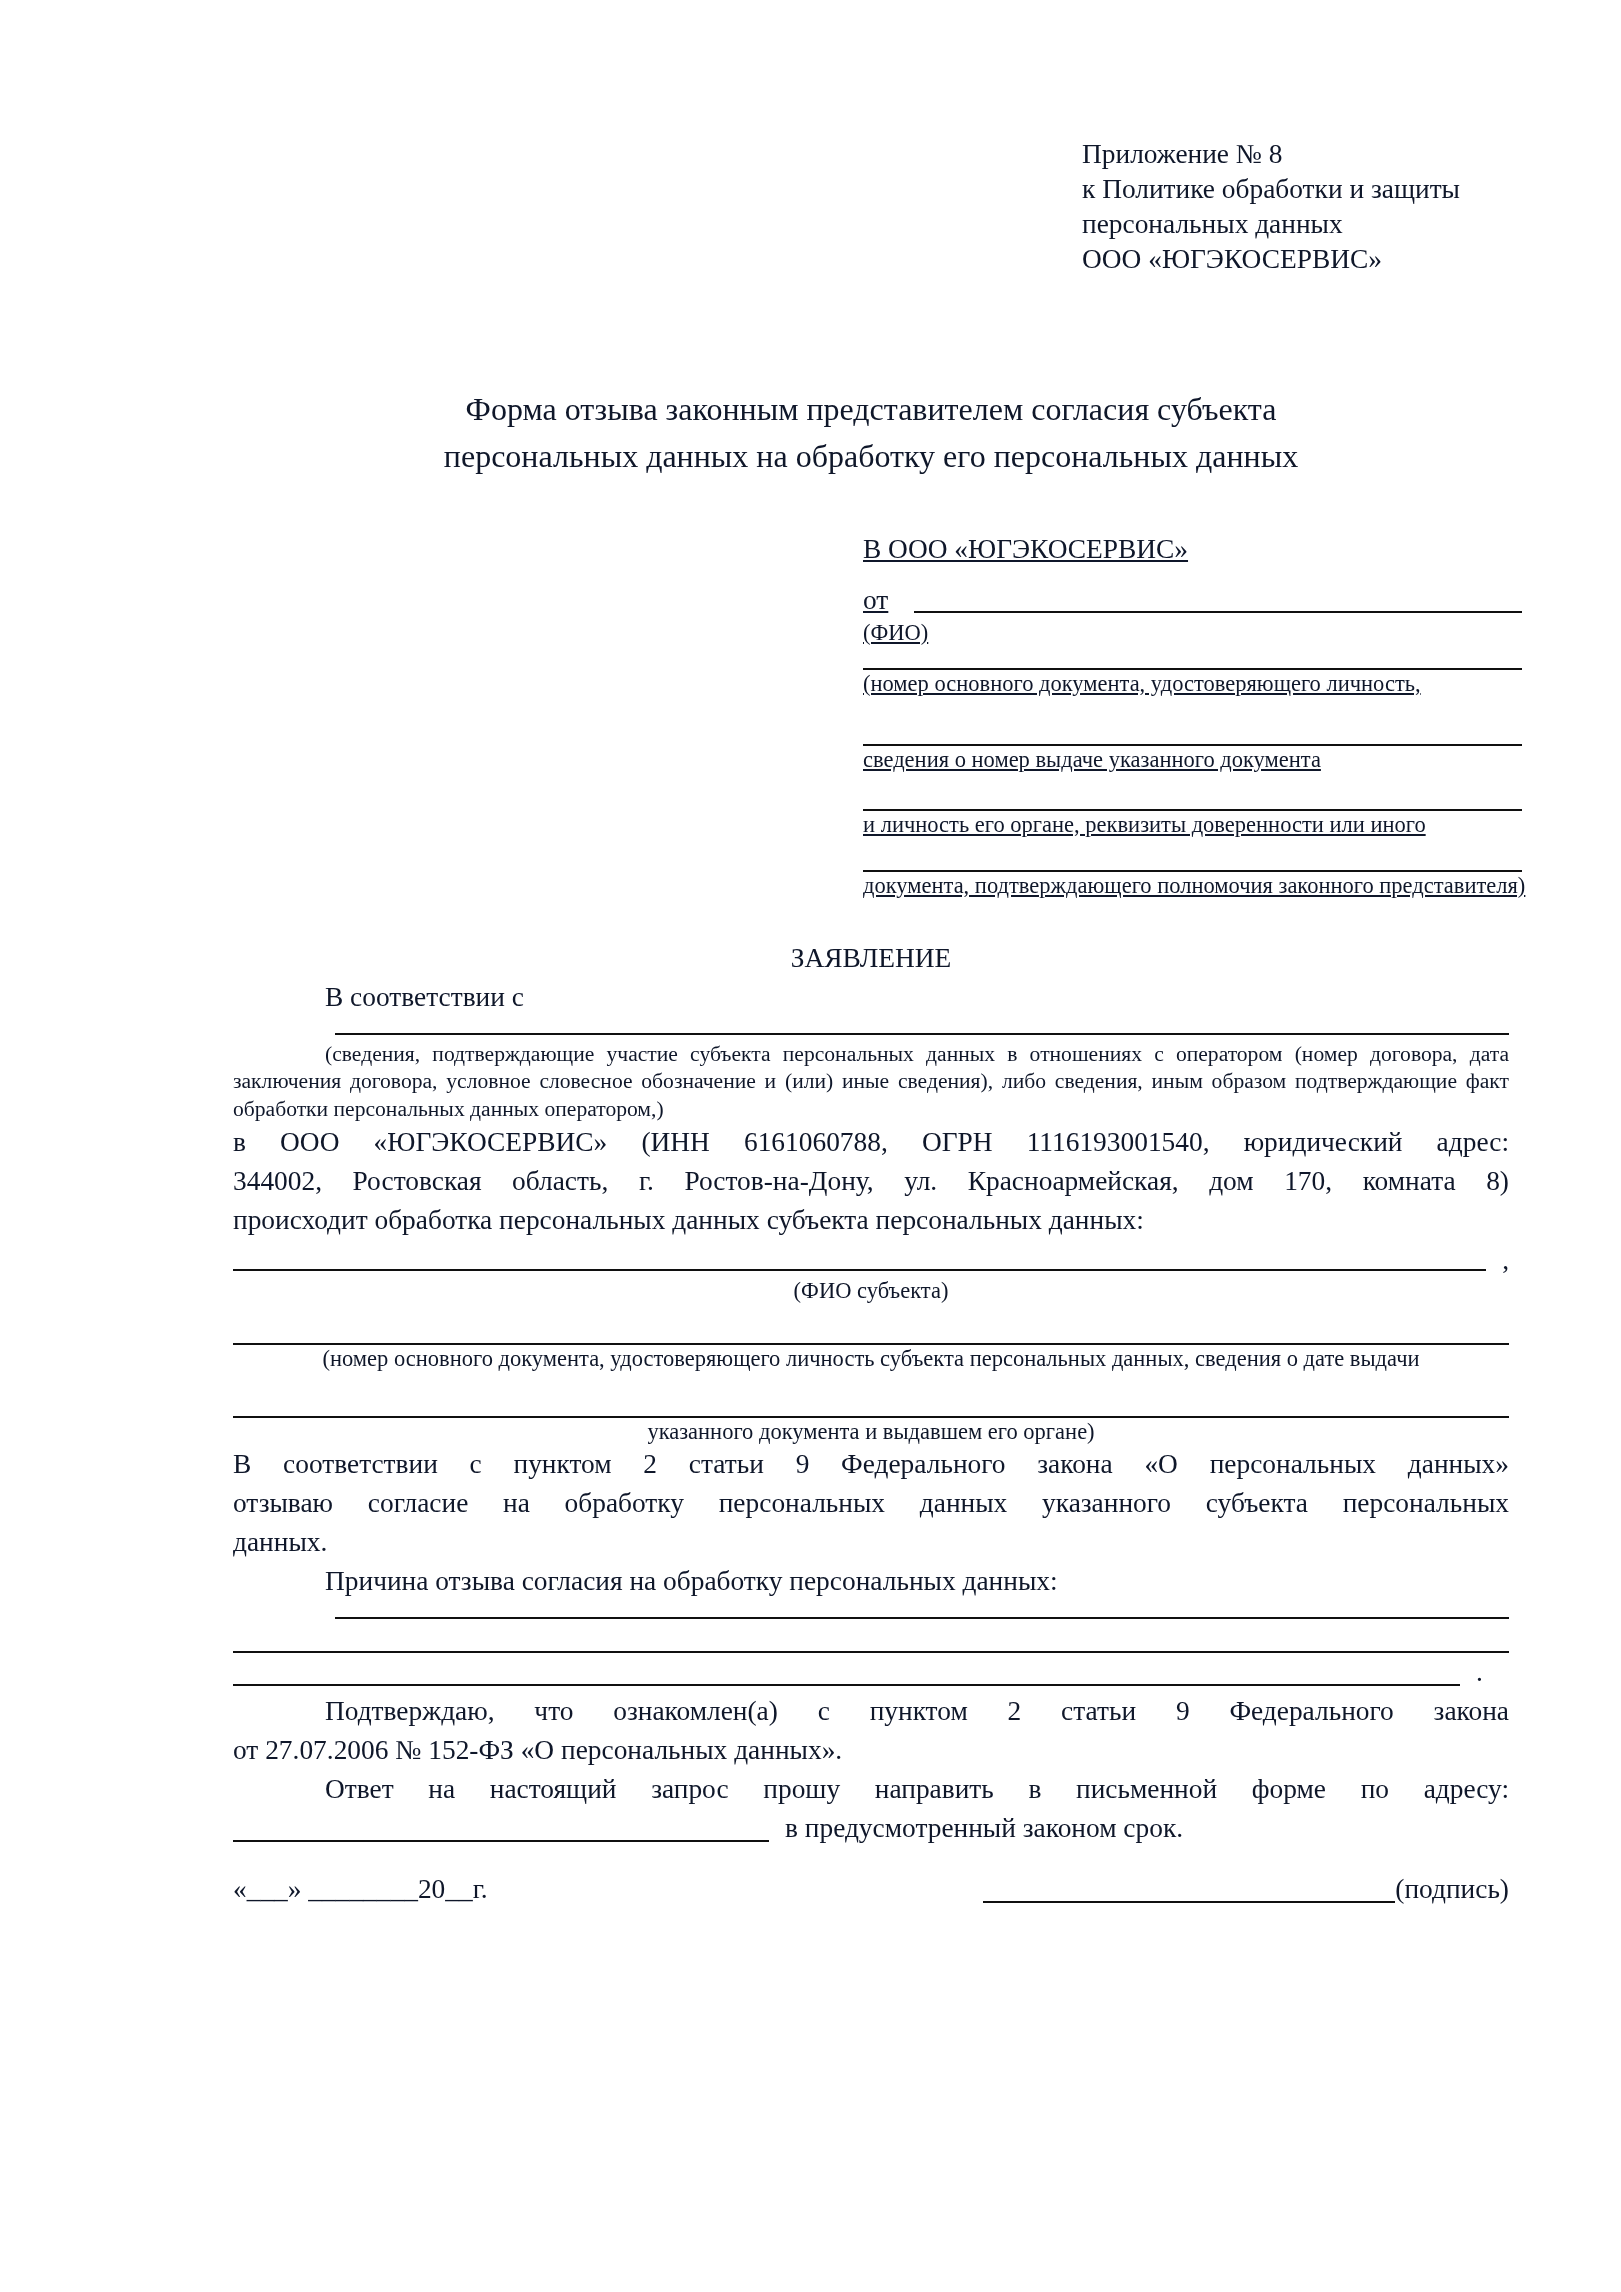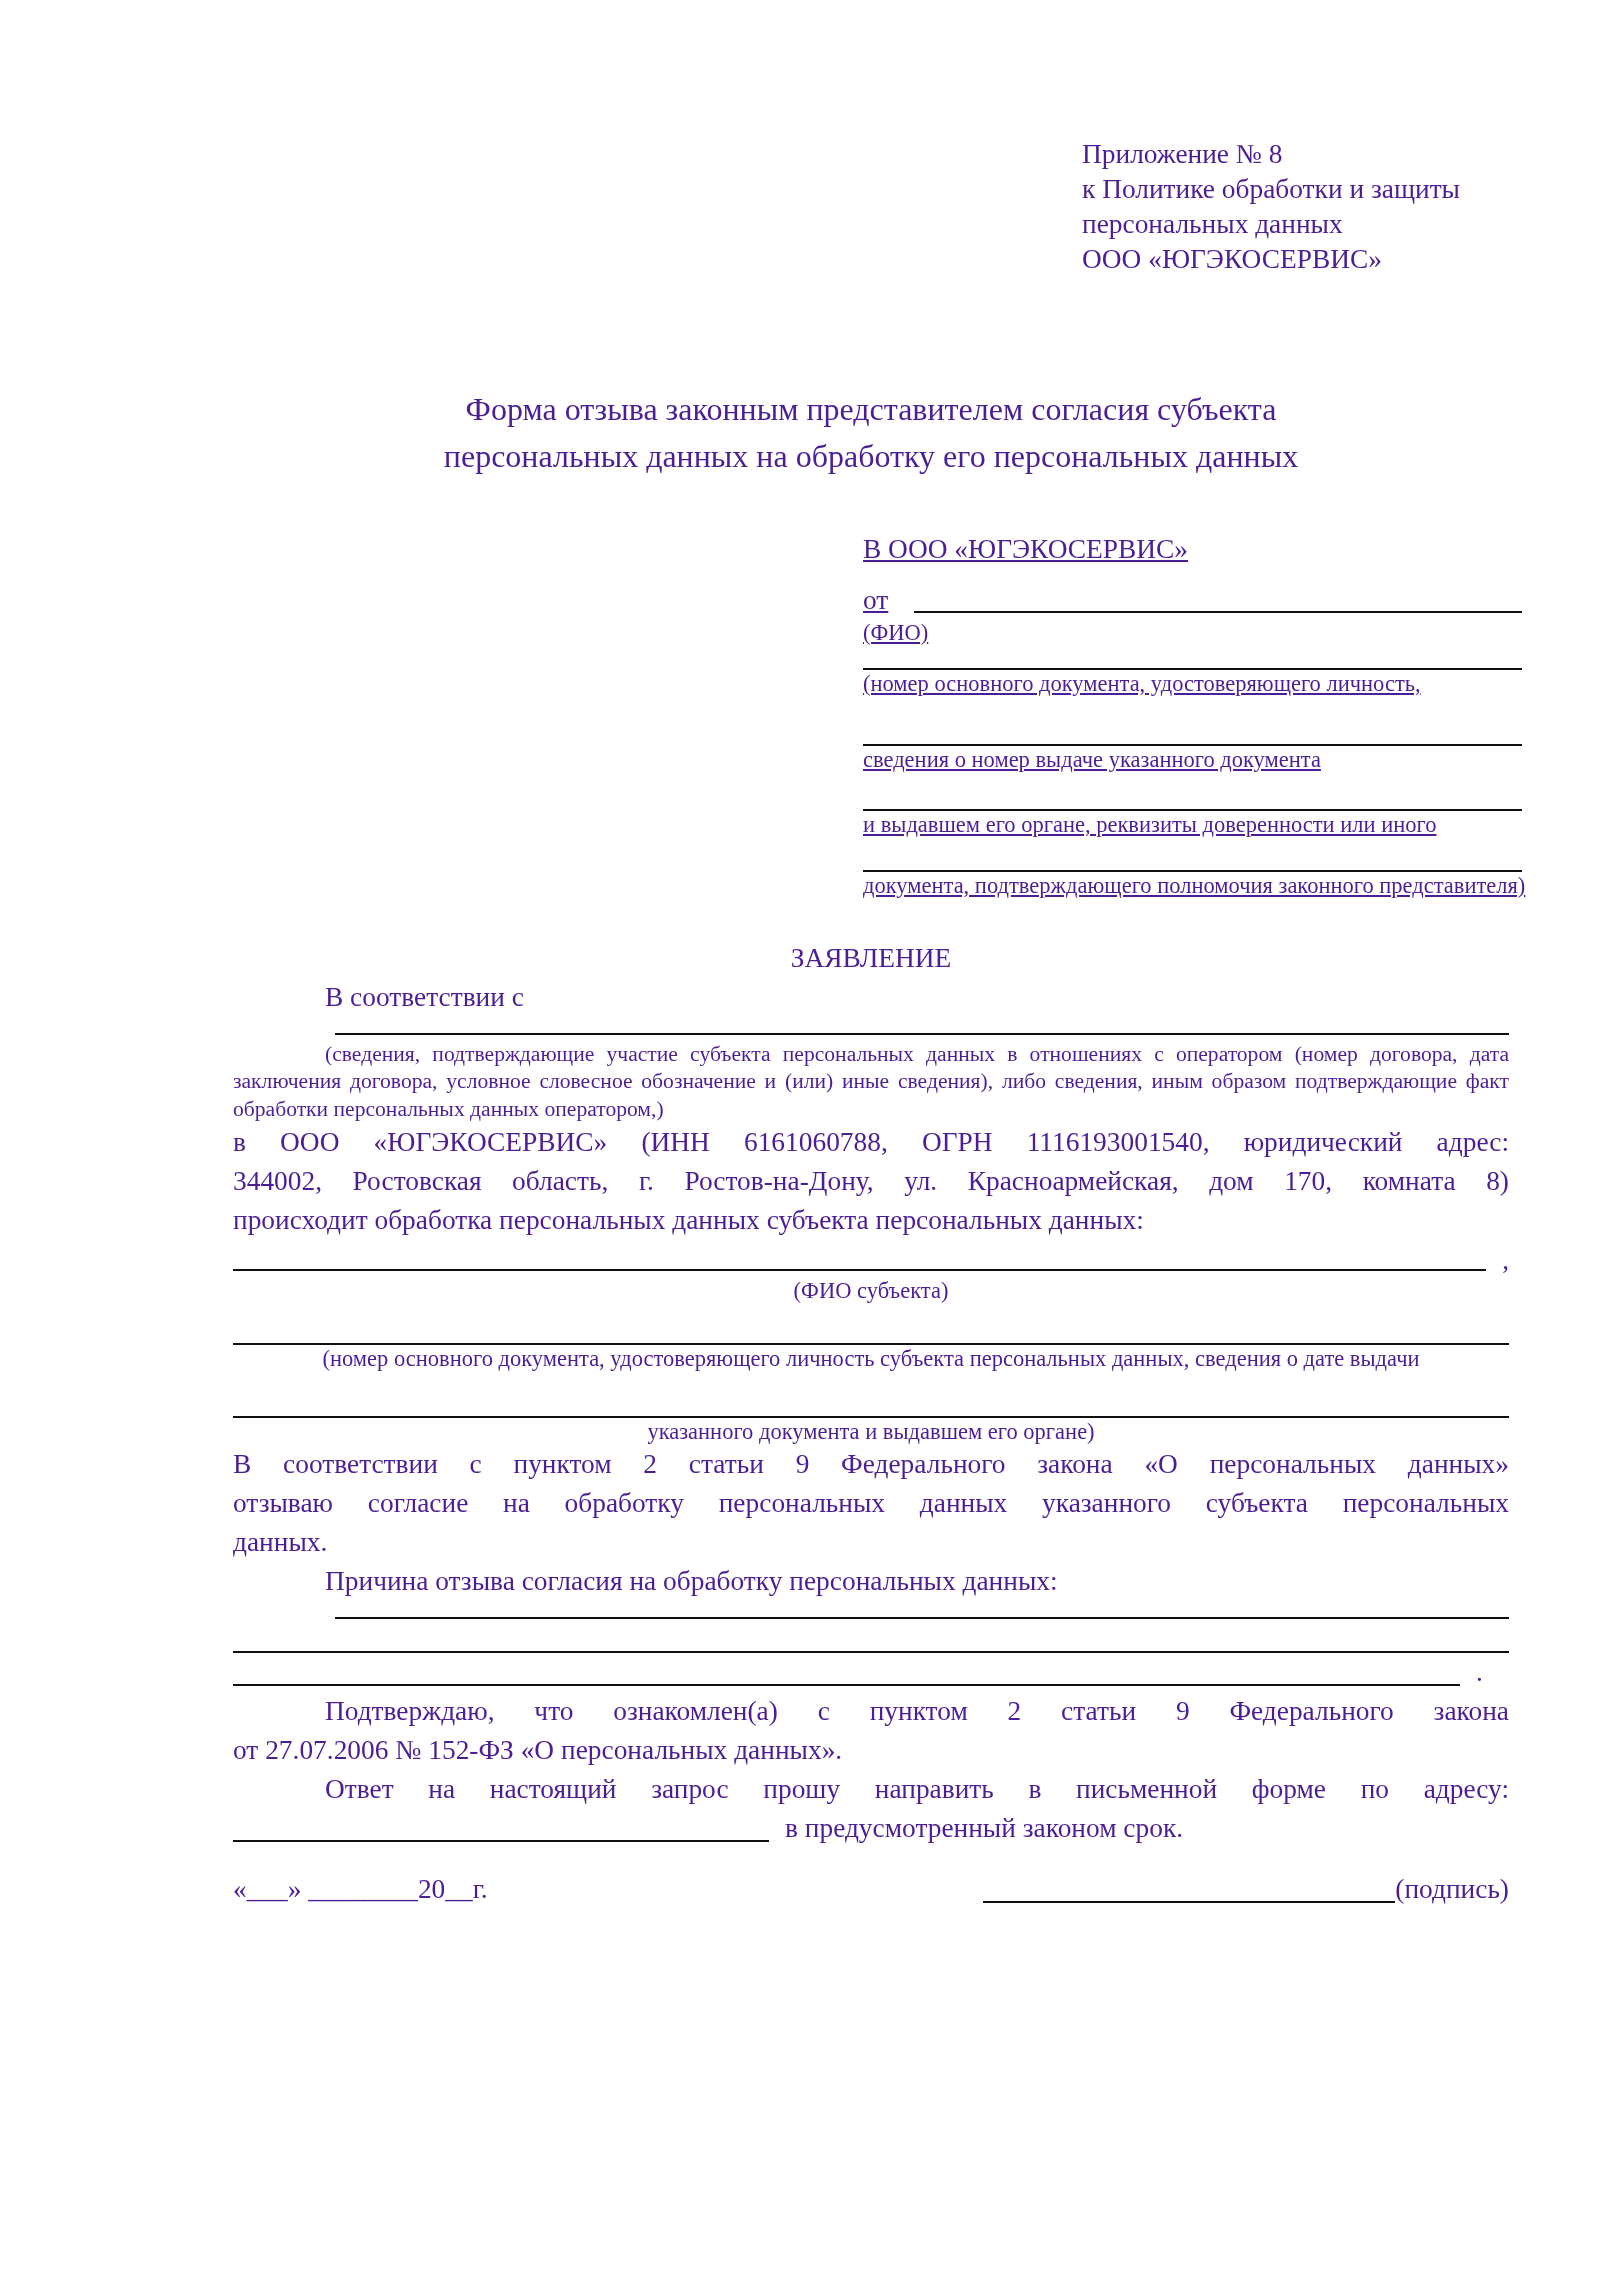--- a/index.html
+++ b/index.html
@@ -2,21 +2,21 @@
 <html lang="ru"><head>
 <meta charset="utf-8">
 <style>
   * { margin: 0; padding: 0; box-sizing: border-box; }
   html, body { background: #ffffff; }
   .page {
     position: relative;
     width: 1621px;
     height: 2293px;
     background: #ffffff;
-    color: #4c1d95;
+    color: #0f172a;
     font-family: "Liberation Serif", "DejaVu Serif", serif;
     overflow: hidden;
   }
   .abs { position: absolute; }
 
   
   #appendix {
     left: 1082px; top: 137px; width: 431px;
     font-size: 27.4px; line-height: 35px;
   }
@@ -95,21 +95,21 @@
     </div>
     <div class="cap">(ФИО)</div>
 
     <div class="blank" style="margin-top:21.6px;"></div>
     <div class="cap">(номер основного документа, удостоверяющего личность,</div>
 
     <div class="blank" style="margin-top:47px;"></div>
     <div class="cap">сведения о номер выдаче указанного документа</div>
 
     <div class="blank" style="margin-top:35px;"></div>
-    <div class="cap">и выдавшем его органе, реквизиты доверенности или иного</div>
+    <div class="cap">и личность его органе, реквизиты доверенности или иного</div>
 
     <div class="blank" style="margin-top:32px;"></div>
     <div class="cap">документа, подтверждающего полномочия законного представителя)</div>
   </div>
 
   <div id="statement" class="abs">
 
     <div class="center">ЗАЯВЛЕНИЕ</div>
 
     <div class="row indent">

